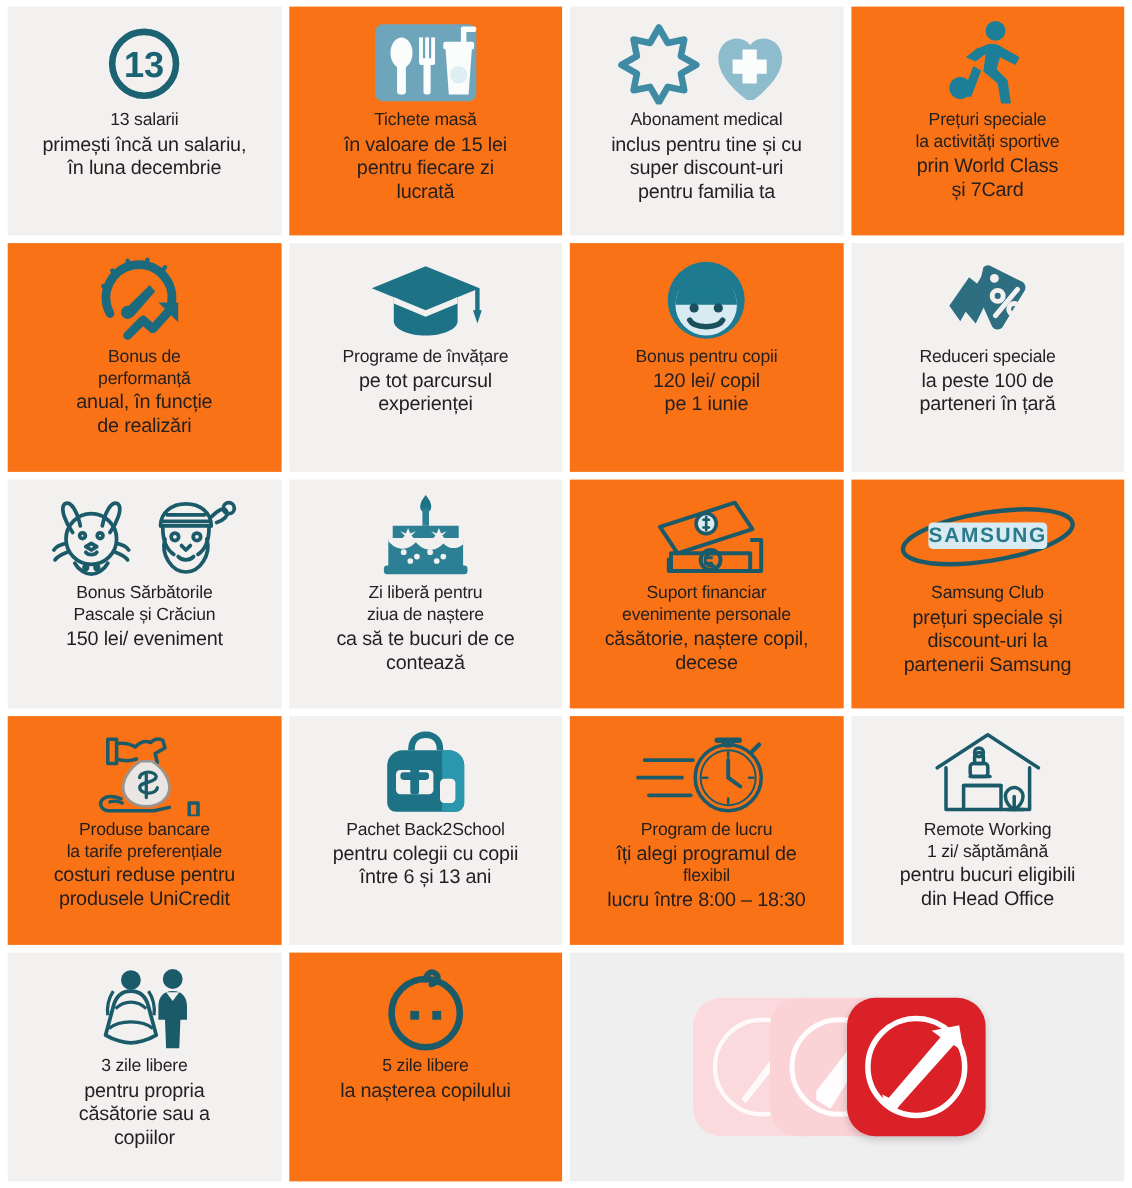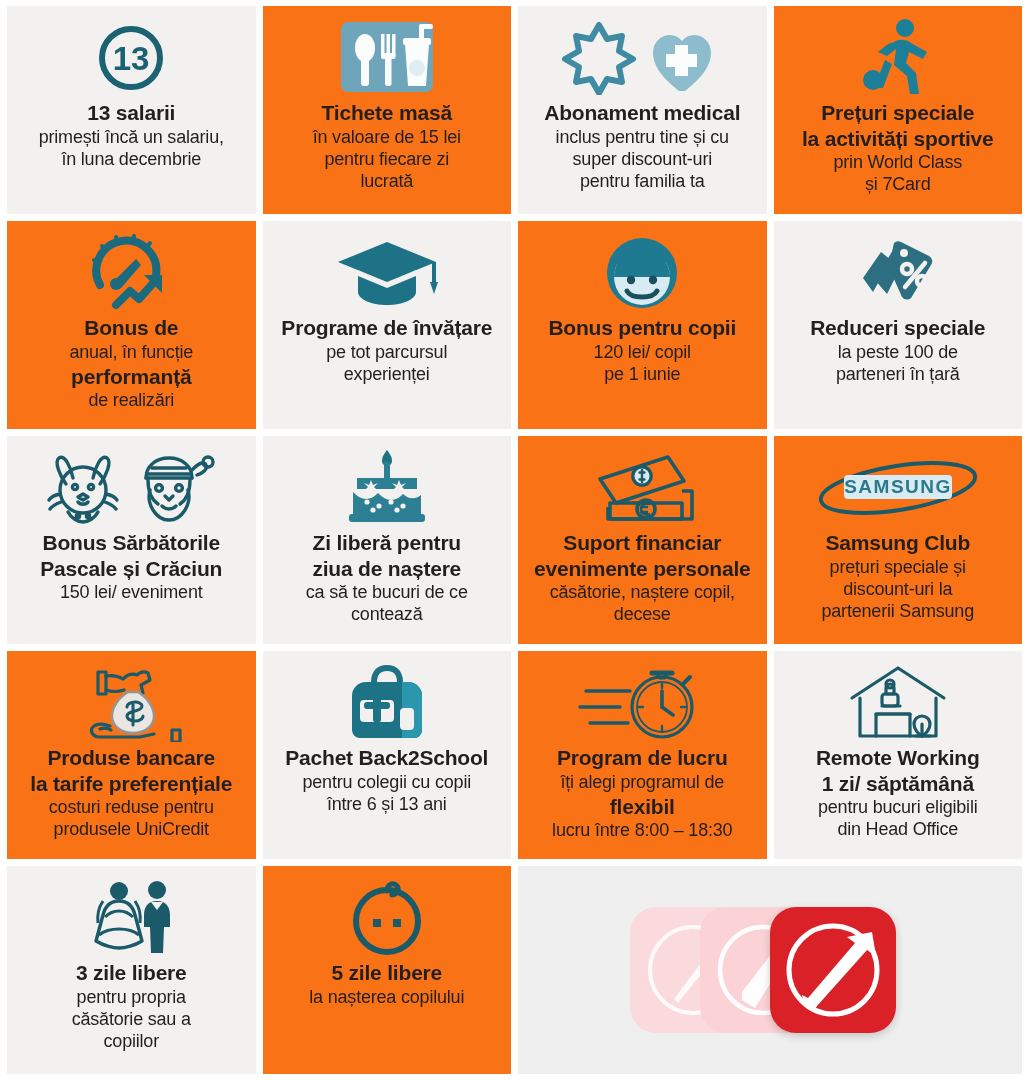--- a/index.html
+++ b/index.html
@@ -45,22 +45,22 @@
   .icon-wrap svg { display: block; }
 
   .txt {
     width: 100%;
     text-align: center;
     line-height: 1.22;
     color: #231f20;
     padding: 0 2px;
   }
   .t-bold {
-    font-weight: bold;
-    font-size: 21px;
+    font-weight: normal;
+    font-size: 16px;
     letter-spacing: -0.2px;
   }
   .t-reg {
     font-weight: normal;
     font-size: 18px;
     letter-spacing: -0.2px;
   }
   .t-bold + .t-reg { margin-top: 1px; }
 
   
@@ -165,22 +165,22 @@
           <line x1="47" y1="9" x2="48" y2="3"></line>
           <line x1="60" y1="15" x2="64" y2="10"></line>
         </g>
         <path d="M28 48l22-22 5 6-20 23z" fill="#1b6a7e"></path>
         <circle cx="30" cy="51" r="6" fill="#1b6a7e"></circle>
         <path d="M30 72l14-14 9 8 17-19" fill="none" stroke="#1b6a7e" stroke-width="8" stroke-linecap="round" stroke-linejoin="round"></path>
         <path d="M58 42h18v18z" fill="#1b6a7e"></path>
       </svg>
     </div>
     <div class="txt t-bold">Bonus de</div>
+    <div class="txt t-bold">performanță</div>
     <div class="txt t-reg">anual, în funcție</div>
-    <div class="txt t-bold">performanță</div>
     <div class="txt t-reg">de realizări</div>
   </div>
 
   <div class="cell tint-gray">
     <div class="icon-wrap">
       <svg width="110" height="74" viewBox="0 0 110 74">
         <path d="M55 6L6 26l49 20 49-20z" fill="#1d7286"></path>
         <path d="M26 34v22c0 7 13 13 29 13s29-6 29-13V34L55 48z" fill="#1d7286"></path>
         <path d="M26 34v6l29 12 29-12v-6L55 47z" fill="#f2f1f0"></path>
         <rect x="100" y="26" width="4" height="22" fill="#1d7286"></rect>

